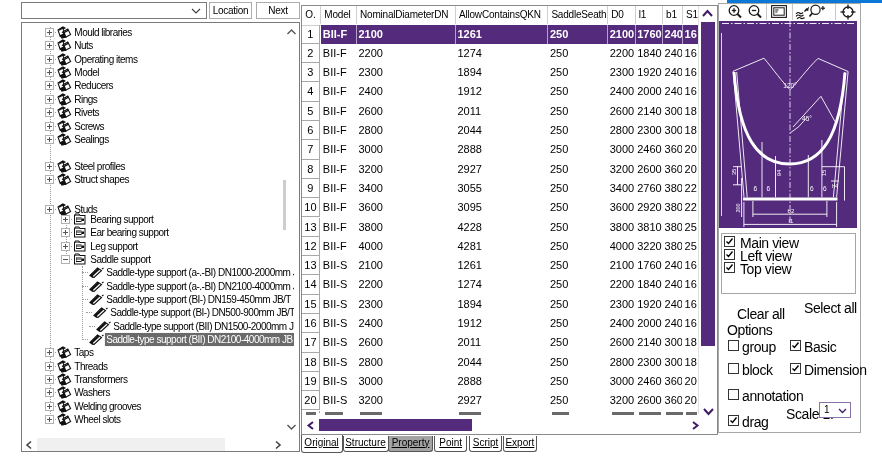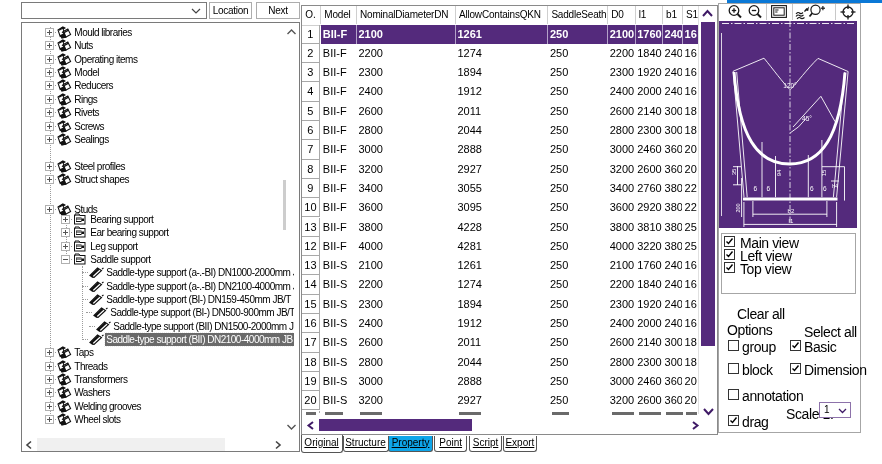--- a/index.html
+++ b/index.html
@@ -771,21 +771,21 @@
   </svg>
 <svg class="abs" style="left:306px;top:420px" width="9" height="11" viewBox="0 0 9 11">
     <path d="M7 2 L2.5 5.5 L7 9" stroke="#3f1a66" stroke-width="2" fill="none"></path>
   </svg>
 <div class="abs" style="left:319px;top:419px;width:152.5px;height:12px;background:#542a7c"></div>
 <svg class="abs" style="left:691px;top:420px" width="9" height="11" viewBox="0 0 9 11">
     <path d="M2 2 L6.5 5.5 L2 9" stroke="#3f1a66" stroke-width="2" fill="none"></path>
   </svg>
 <div class="abs" style="left:300.6px;top:434.5px;width:42.0px;height:18px;background:#fff;border:1px solid #555;border-top:none;border-radius:0 0 3px 3px;font-size:10px;text-align:center;line-height:16px;z-index:3"><u>Original</u></div>
 <div class="abs" style="left:342.5px;top:435.5px;width:46.0px;height:16px;background:#fff;border:1px solid #555;border-top:none;border-radius:0 0 3px 3px;font-size:10px;text-align:center;line-height:14px"><u>Structure</u></div>
-<div class="abs" style="left:388.4px;top:435.5px;width:44.3px;height:16px;background:#0ea5e9;border:1px solid #555;border-top:none;border-radius:0 0 3px 3px;font-size:10px;text-align:center;line-height:14px"><u>Property</u></div>
+<div class="abs" style="left:388.4px;top:435.5px;width:44.3px;height:16px;background:#a3a3a3;border:1px solid #555;border-top:none;border-radius:0 0 3px 3px;font-size:10px;text-align:center;line-height:14px"><u>Property</u></div>
 <div class="abs" style="left:433.9px;top:435.5px;width:33.5px;height:16px;background:#fff;border:1px solid #555;border-top:none;border-radius:0 0 3px 3px;font-size:10px;text-align:center;line-height:14px"><u>Point</u></div>
 <div class="abs" style="left:469.3px;top:435.5px;width:32.5px;height:16px;background:#fff;border:1px solid #555;border-top:none;border-radius:0 0 3px 3px;font-size:10px;text-align:center;line-height:14px"><u>Script</u></div>
 <div class="abs" style="left:502.7px;top:435.5px;width:34.4px;height:16px;background:#fff;border:1px solid #555;border-top:none;border-radius:0 0 3px 3px;font-size:10px;text-align:center;line-height:14px"><u>Export</u></div>
 <div class="abs" style="left:727px;top:0;width:155px;height:2.5px;background:#0a78d6"></div>
 <div class="abs" style="left:717.5px;top:2.5px;width:143px;height:430px;border:1px solid #a6a6a6;background:#fff"></div>
 <svg class="abs" style="left:727px;top:4px" width="16" height="16" viewBox="0 0 16 16">
     <circle cx="7" cy="6.5" r="4.8" stroke="#1a1a1a" stroke-width="1.3" fill="none"></circle>
     <line x1="4.8" y1="6.5" x2="9.2" y2="6.5" stroke="#1a1a1a" stroke-width="1.3"></line>
     <line x1="7" y1="4.3" x2="7" y2="8.7" stroke="#1a1a1a" stroke-width="1.3"></line>
     <line x1="10.5" y1="10" x2="14" y2="13.5" stroke="#1a1a1a" stroke-width="2"></line>
@@ -886,21 +886,21 @@
     </svg>
   </div>
 <div class="plabel" style="left:740px;top:248px">Left view</div>
 <div class="chk" style="left:724px;top:262px">
     <svg width="9" height="9" viewBox="0 0 9 9">
       <path d="M1.5 4.5 L3.5 6.5 L7.5 1.5" stroke="#000" stroke-width="1.4" fill="none"></path>
     </svg>
   </div>
 <div class="plabel" style="left:740px;top:261px">Top view</div>
 <div class="plabel" style="left:737px;top:306px">Clear all</div>
-<div class="plabel" style="left:804px;top:324px">Select all</div>
+<div class="plabel" style="left:804px;top:300px">Select all</div>
 <div class="plabel" style="left:727px;top:322px">Options</div>
 <div class="chk" style="left:728px;top:340px"></div>
 <div class="plabel" style="left:742px;top:339px">group</div>
 <div class="chk" style="left:790px;top:340px">
     <svg width="9" height="9" viewBox="0 0 9 9">
       <path d="M1.5 4.5 L3.5 6.5 L7.5 1.5" stroke="#000" stroke-width="1.4" fill="none"></path>
     </svg>
   </div>
 <div class="plabel" style="left:804px;top:339px">Basic</div>
 <div class="chk" style="left:728px;top:363px"></div>

